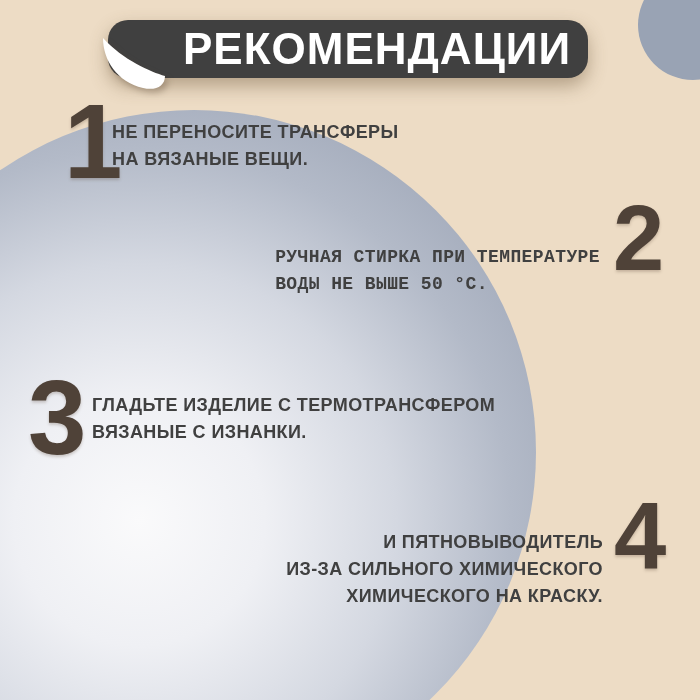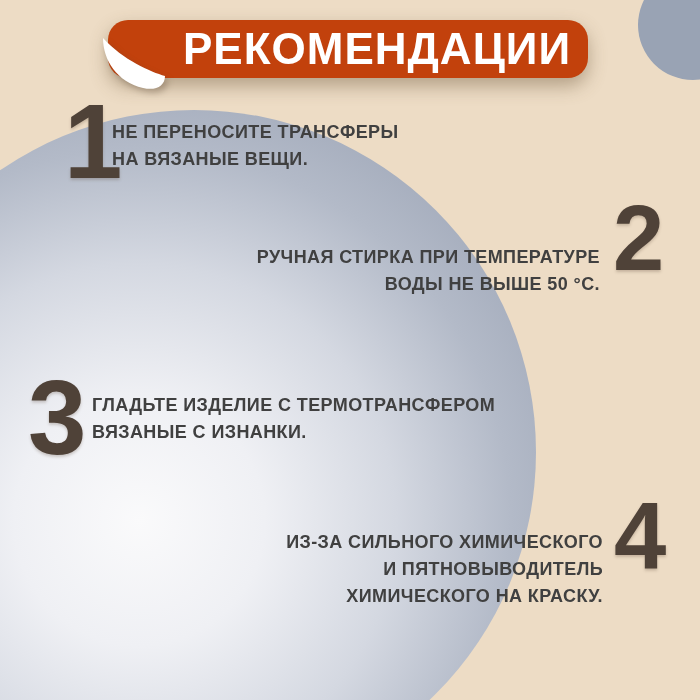--- a/index.html
+++ b/index.html
@@ -43,21 +43,21 @@
     border-radius: 50%;
     background: #99a3b4;
   }
   
   .banner {
     position: absolute;
     left: 108px;
     top: 20px;
     width: 480px;
     height: 58px;
-    background: #c2410c;
+    background: #404040;
     border-radius: 20px;
     box-shadow: 0 8px 18px rgba(110, 88, 60, 0.45);
     display: flex;
     align-items: center;
     justify-content: center;
   }
   .banner-title {
     padding-left: 58px;
     color: #ffffff;
     font-size: 44px;
@@ -89,21 +89,21 @@
   .item-text {
     position: absolute;
     color: #404040;
     font-size: 18px;
     font-weight: bold;
     letter-spacing: 0.4px;
     line-height: 1.5;
   }
   .item-text span { display: block; }
   .text-1 { left: 112px; top: 119px; text-align: left; }
-  .text-2 { right: 100px; top: 244px; text-align: right; }
+  .text-2 { right: 100px; top: 244px; text-align: left; font-family: Liberation Mono, monospace; }
   .text-3 { left: 92px;  top: 392px; text-align: left; }
   .text-4 { right: 97px; top: 529px; text-align: right; }
 </style>
 </head>
 <body>
 
 <div class="canvas">
 
   <div class="sphere"></div>
   <div class="corner-circle"></div>
@@ -128,18 +128,18 @@
   </div>
 
   <div class="num num-3">3</div>
   <div class="item-text text-3">
     <span>ГЛАДЬТЕ ИЗДЕЛИЕ С ТЕРМОТРАНСФЕРОМ</span>
     <span>ВЯЗАНЫЕ С ИЗНАНКИ.</span>
   </div>
 
   <div class="num num-4">4</div>
   <div class="item-text text-4">
+    <span>И ПЯТНОВЫВОДИТЕЛЬ</span>
     <span>ИЗ-ЗА СИЛЬНОГО ХИМИЧЕСКОГО</span>
-    <span>И ПЯТНОВЫВОДИТЕЛЬ</span>
     <span>ХИМИЧЕСКОГО НА КРАСКУ.</span>
   </div>
 
 </div>
 
 </body></html>

